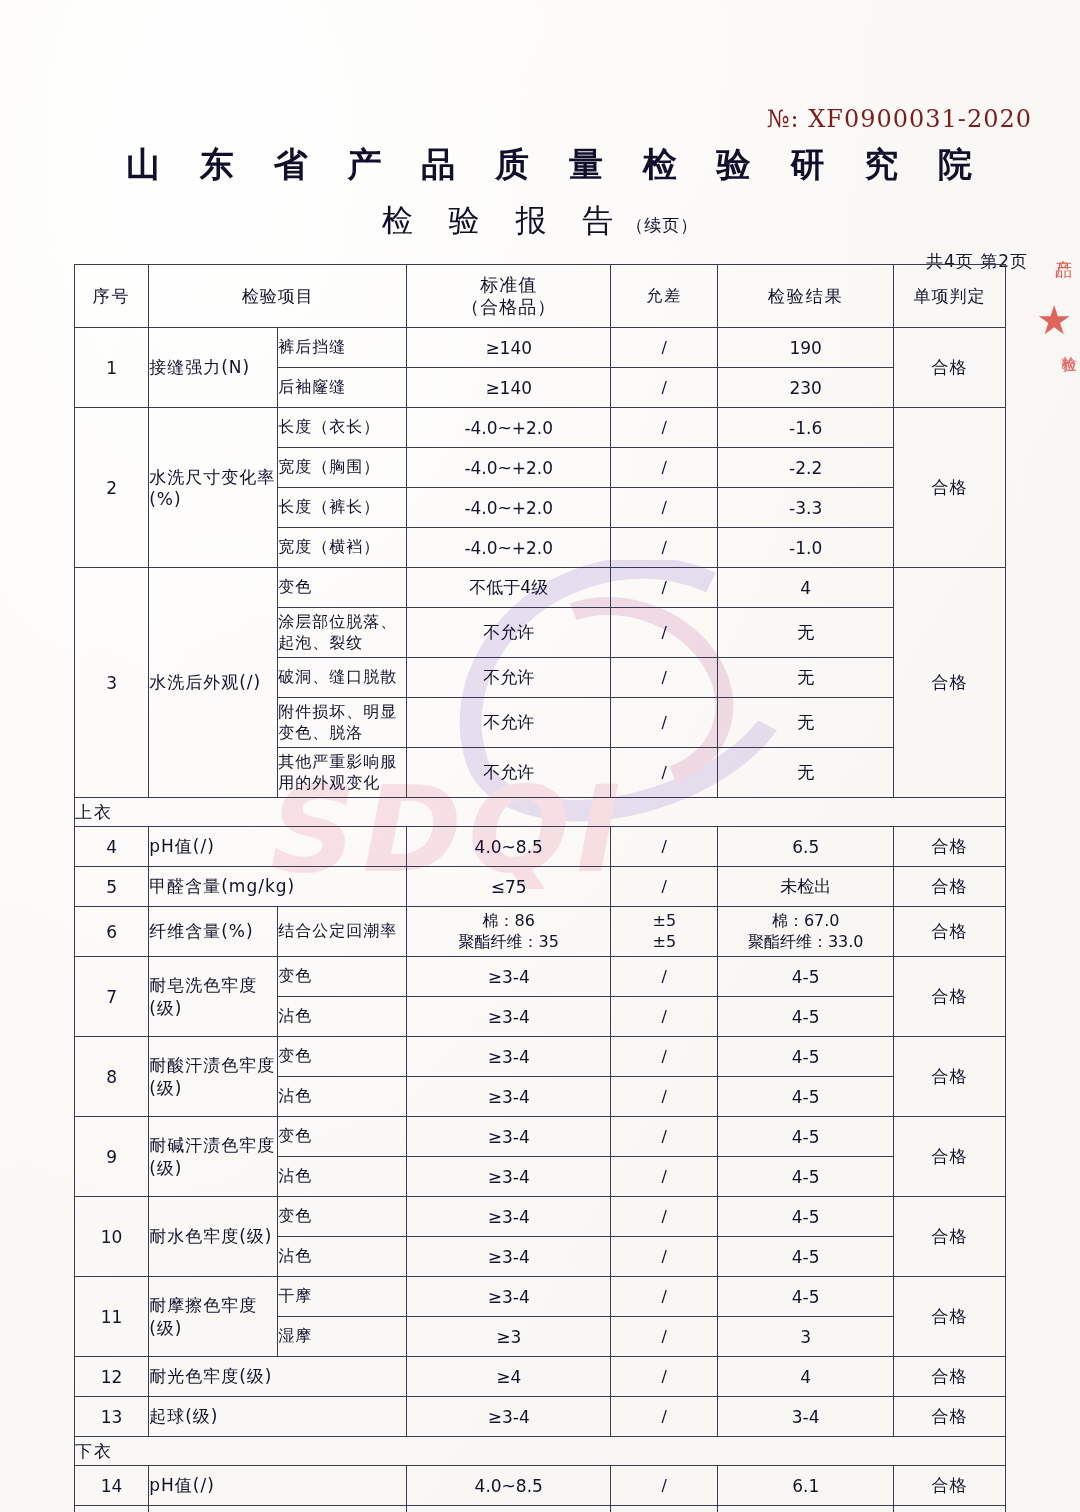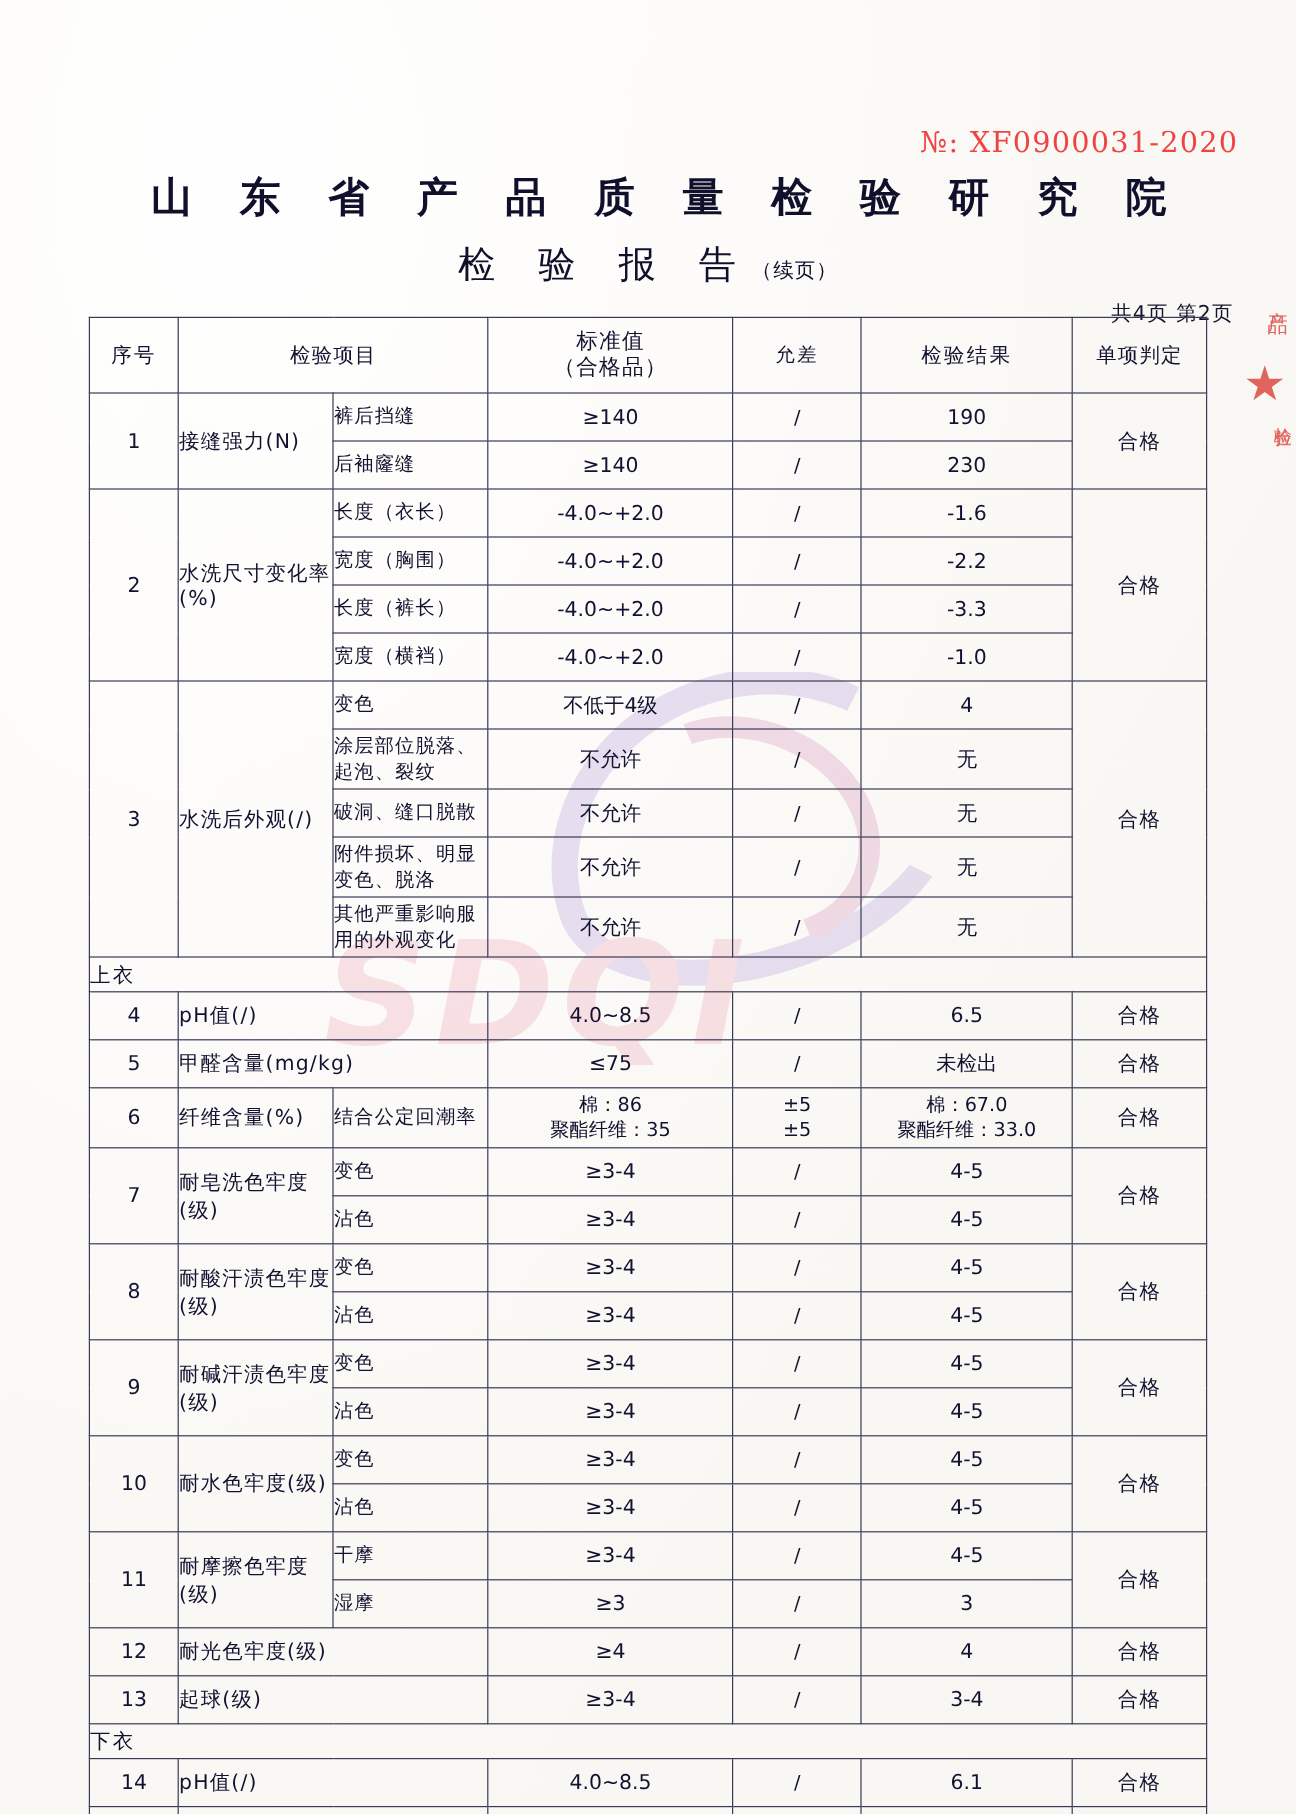--- a/index.html
+++ b/index.html
@@ -27,21 +27,21 @@
       radial-gradient(ellipse at 20% 10%, rgba(255,255,255,0.9), rgba(250,248,245,0.2) 60%),
       linear-gradient(120deg, rgba(252,250,247,1), rgba(248,246,242,1));
     pointer-events: none;
   }
   .doc-no {
     position: absolute;
     right: 48px;
     top: 105px;
     font-size: 24px;
     letter-spacing: 1px;
-    color: #ef4444;
+    color: #7f1d1d;
     font-family: "DejaVu Serif", "Liberation Serif", serif;
     white-space: nowrap;
   }
   .title-main {
     position: absolute;
     top: 142px;
     left: 0;
     width: 1080px;
     text-align: center;
     font-size: 34px;

